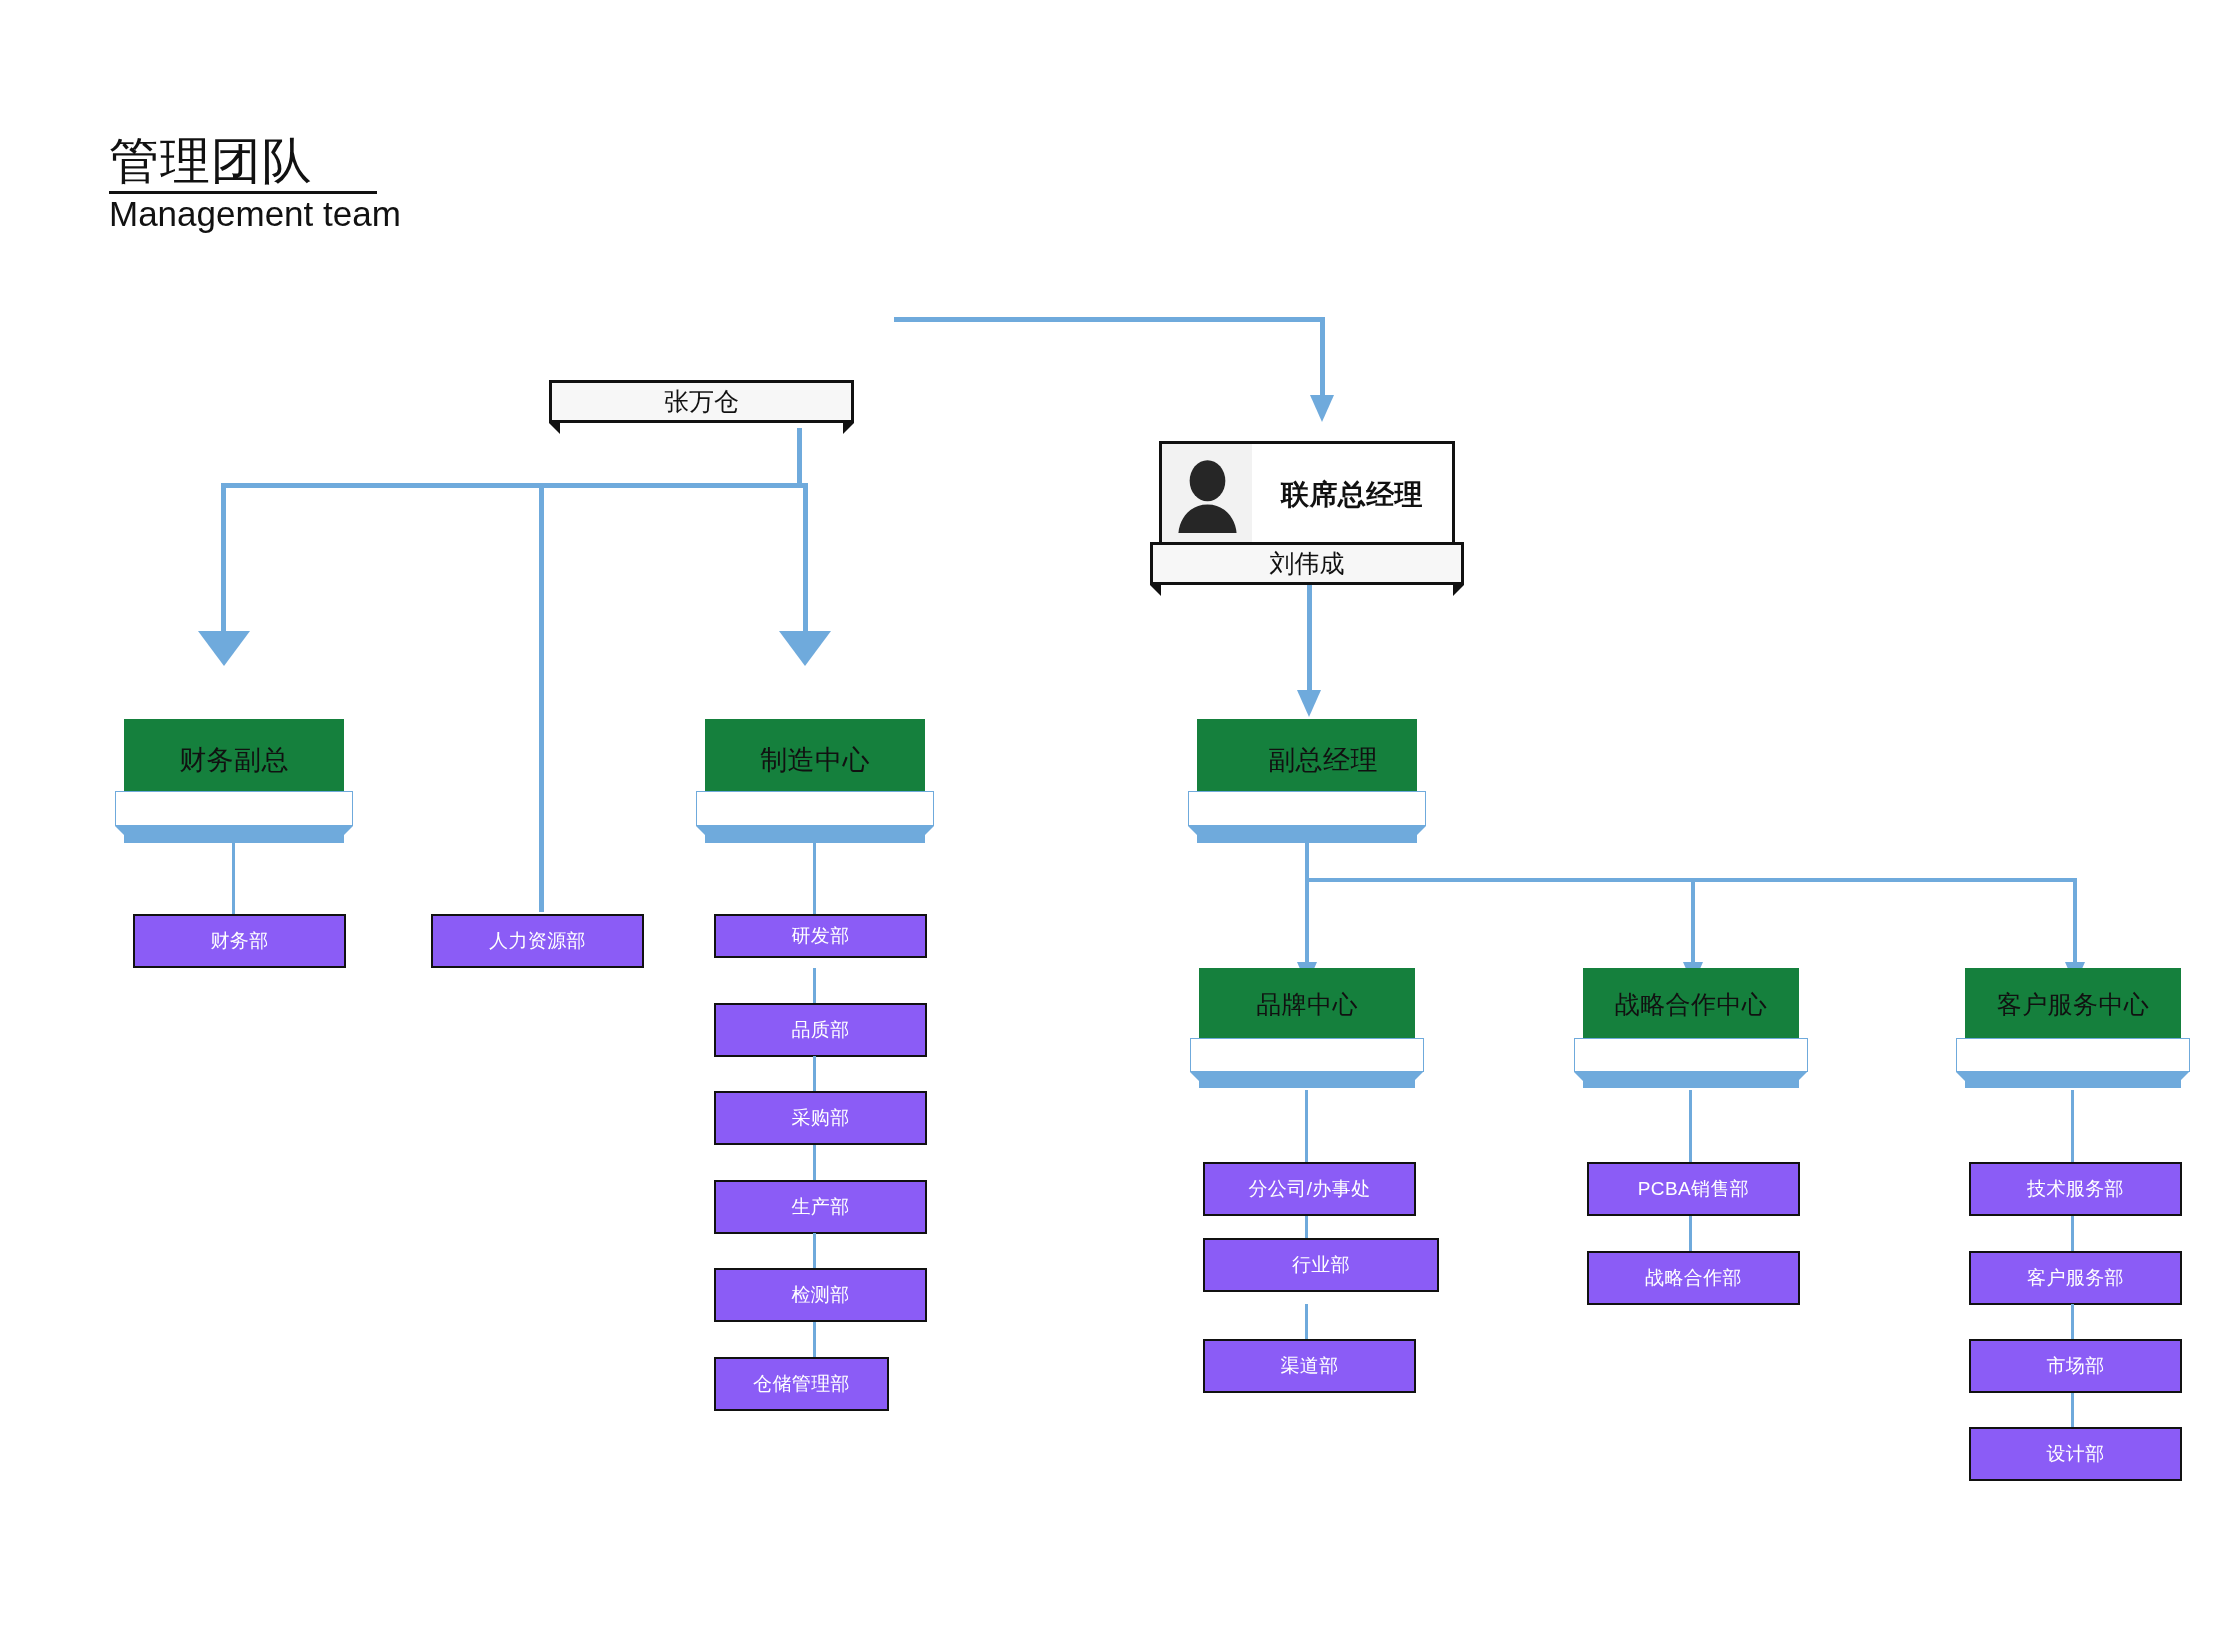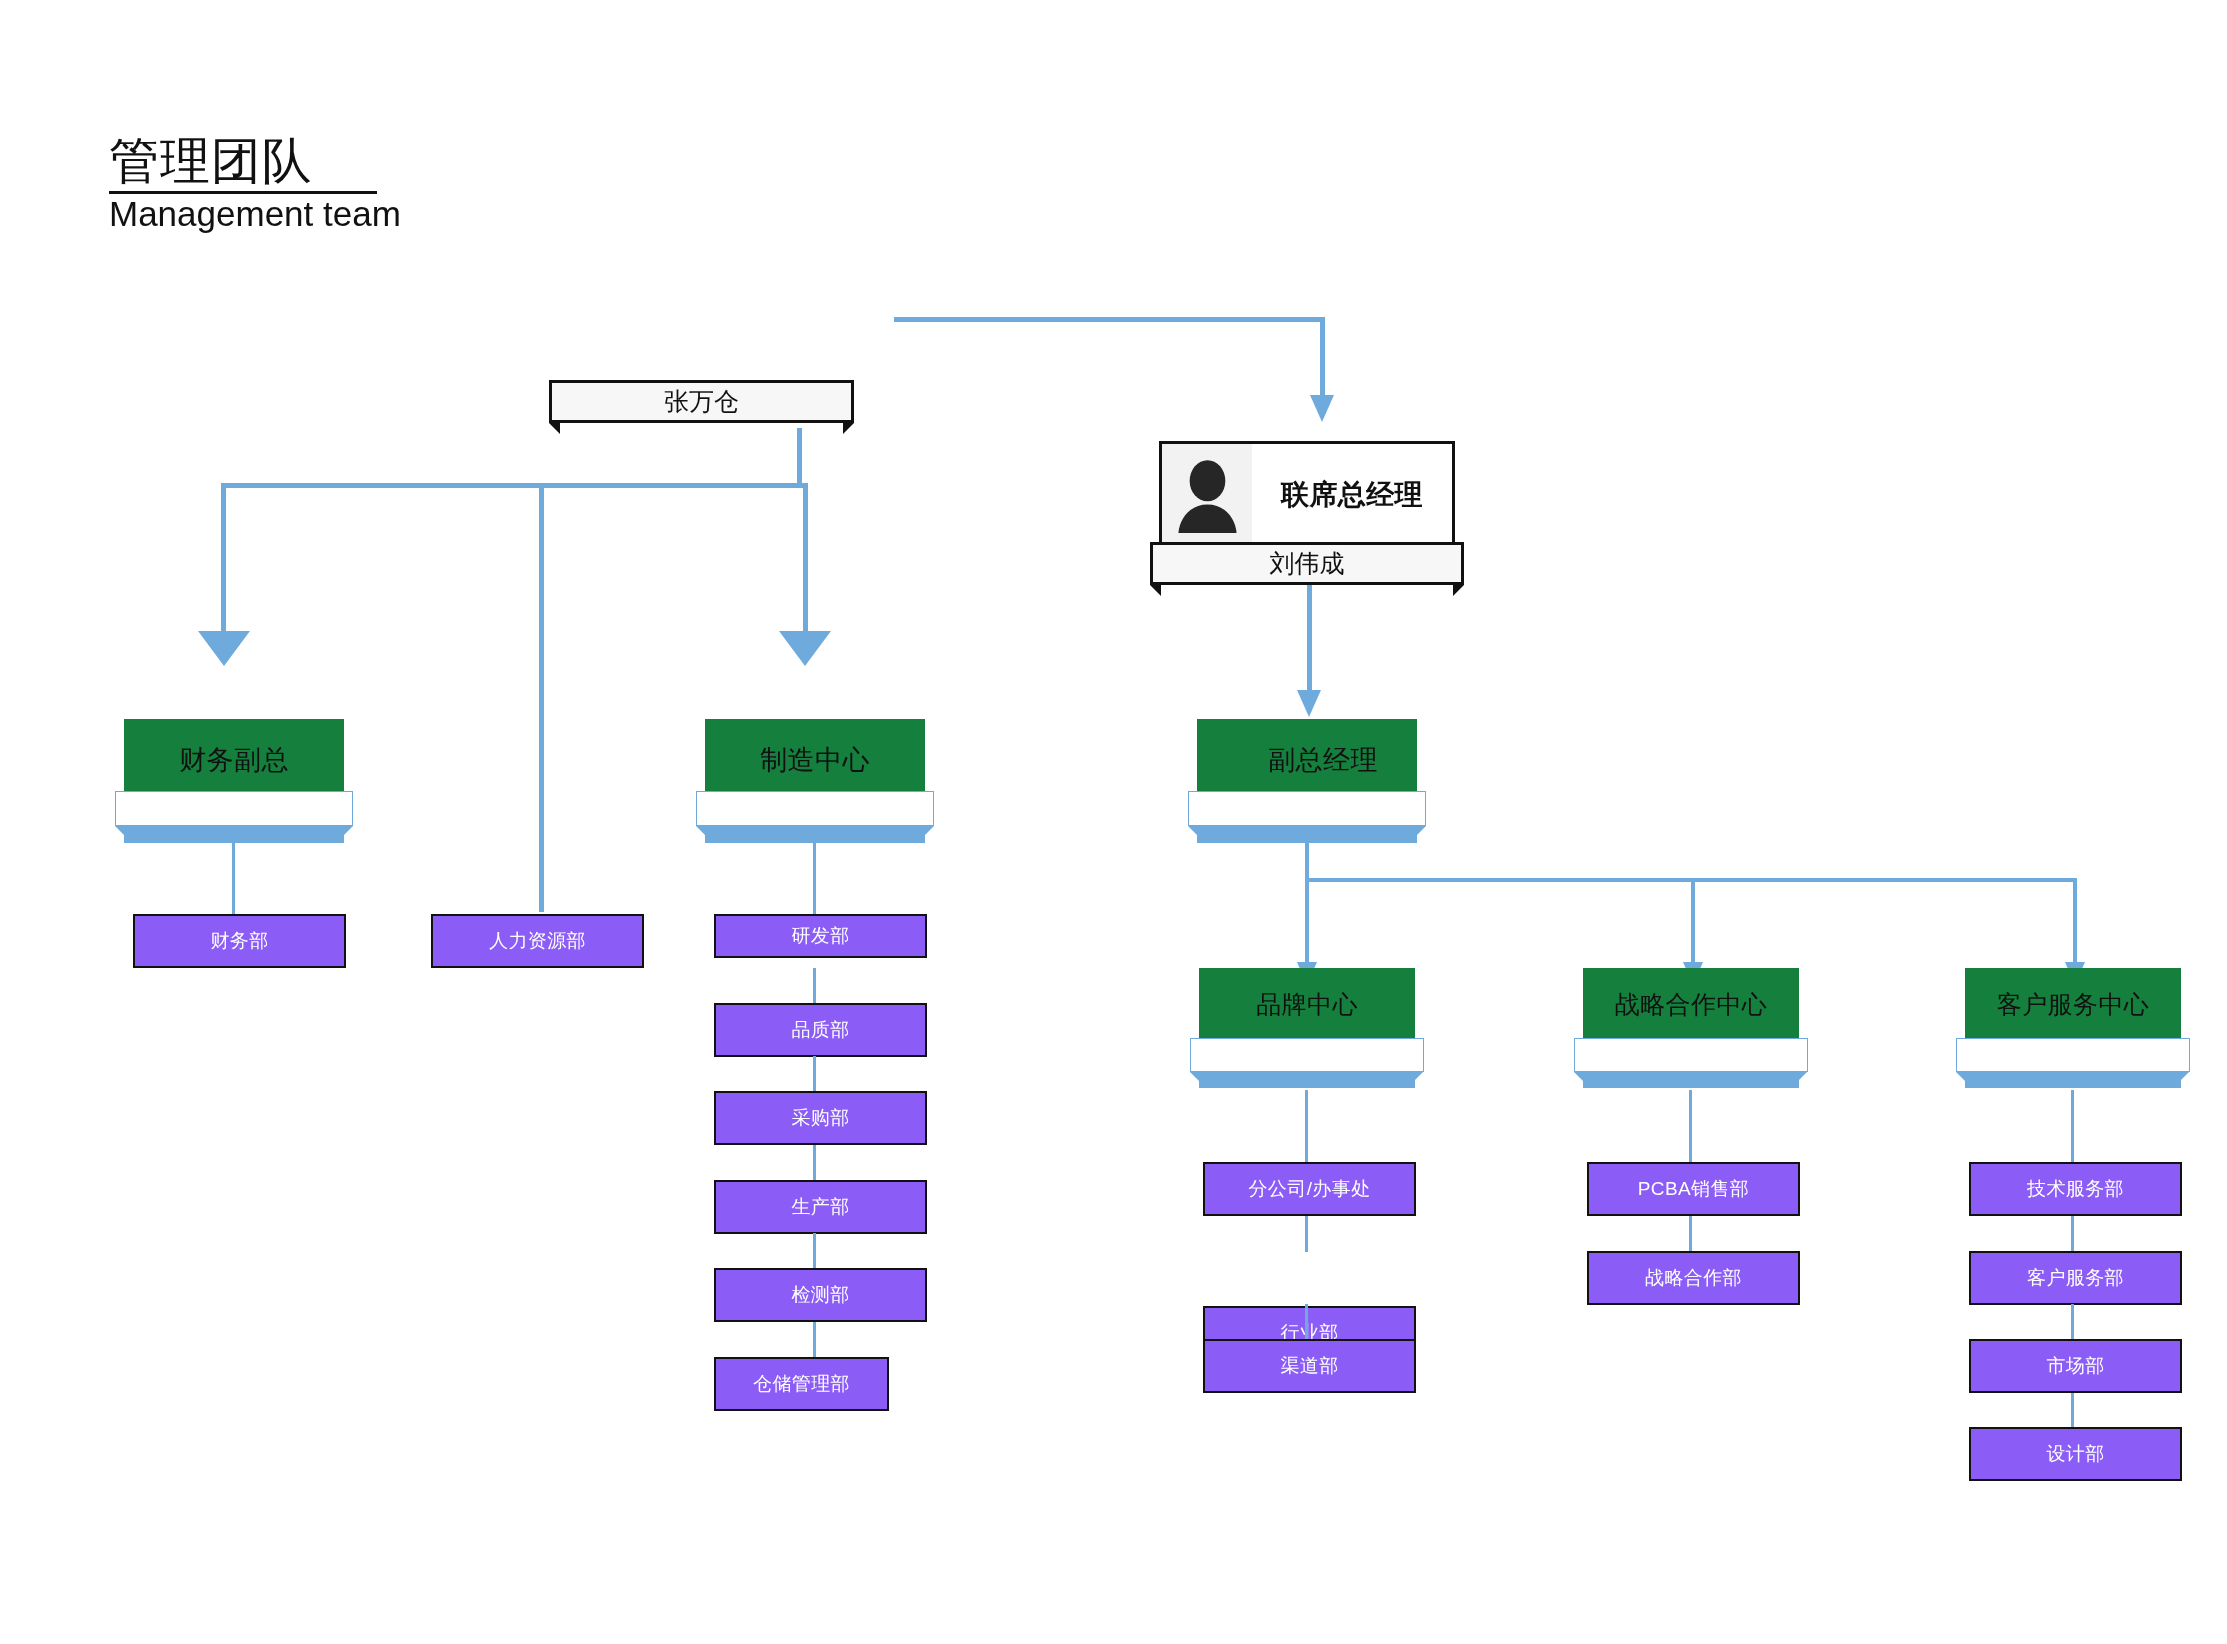--- a/index.html
+++ b/index.html
@@ -274,21 +274,21 @@
   <div class="ln v hair" style="left:813px;top:1233px;height:36px;"></div>
   <div class="leaf" style="left:714px;top:1268px;width:213px;height:54px;">检测部</div>
 
   <div class="ln v hair" style="left:813px;top:1322px;height:36px;"></div>
   <div class="leaf" style="left:714px;top:1357px;width:175px;height:54px;">仓储管理部</div>
 
   <div class="ln v hair" style="left:1305px;top:1090px;height:74px;"></div>
   <div class="leaf" style="left:1203px;top:1162px;width:213px;height:54px;">分公司/办事处</div>
 
   <div class="ln v hair" style="left:1305px;top:1216px;height:36px;"></div>
-  <div class="leaf" style="left:1203px;top:1306px;width:213px;height:54px;">行业部</div>
+  <div class="leaf" style="left:1203px;top:1238px;width:236px;height:54px;">行业部</div>
 
   <div class="ln v hair" style="left:1305px;top:1304px;height:36px;"></div>
   <div class="leaf" style="left:1203px;top:1339px;width:213px;height:54px;">渠道部</div>
 
   <div class="ln v hair" style="left:1689px;top:1090px;height:74px;"></div>
   <div class="leaf" style="left:1587px;top:1162px;width:213px;height:54px;">PCBA销售部</div>
 
   <div class="ln v hair" style="left:1689px;top:1216px;height:36px;"></div>
   <div class="leaf" style="left:1587px;top:1251px;width:213px;height:54px;">战略合作部</div>
 

